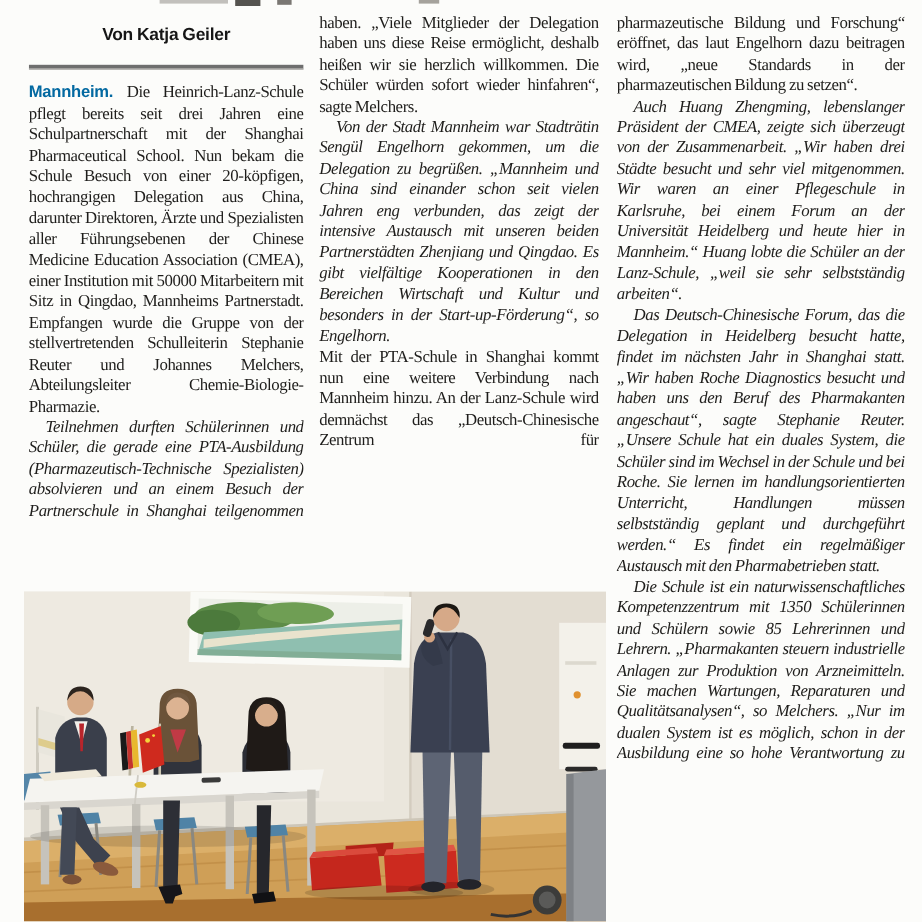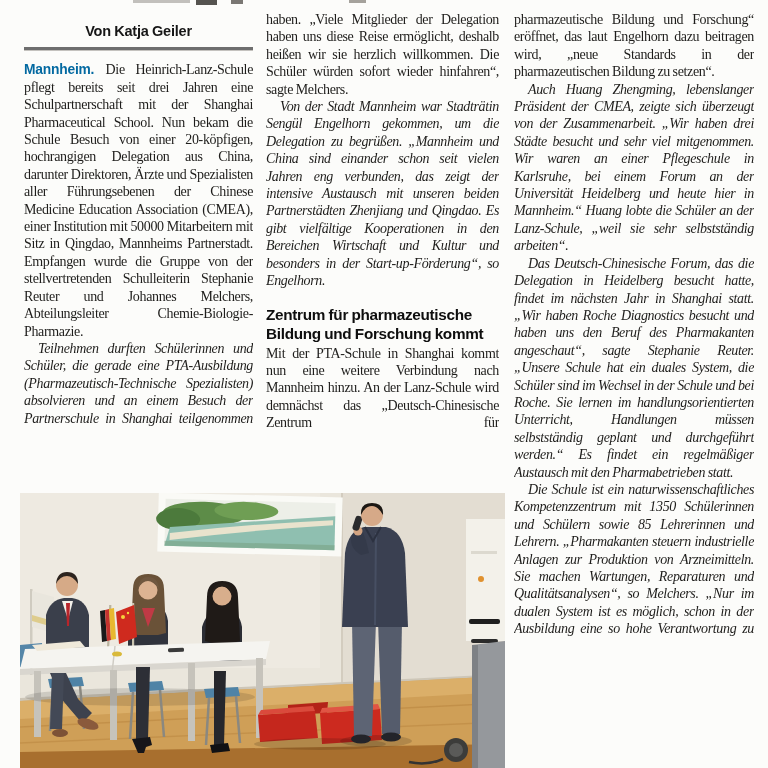--- a/index.html
+++ b/index.html
@@ -26,21 +26,21 @@
     color:#1e1d1b;
     hyphens:auto;-webkit-hyphens:auto;
   }
   #col1{left:24px;width:229px;height:483px;}
   #col2{left:266px;width:233px;height:483px;margin-top:11px;}
   #col3{left:514px;width:240px;height:768px;padding-top:11px;box-sizing:border-box;}
 
   .byline{
     font-family:"Liberation Sans", sans-serif;font-weight:bold;
     font-size:14.5px;letter-spacing:-0.2px;color:#161616;
-    text-align:center;margin:0;padding-top:23px;
+    text-align:center;margin:16px;padding-top:5px;
   }
   .rule{
     height:3px;background:#6e6e6e;border-bottom:1px solid #c4c2be;
     margin:7px 0 10px 0;
   }
   p.para{margin:0;}
   p.indent{text-indent:14px;font-style:italic;}
   p.flow{text-align-last:justify;}
   h3.subhead{
     font-family:"Liberation Sans", sans-serif;font-weight:bold;
@@ -72,21 +72,20 @@
   <div id="col1" class="col">
     <p class="byline">Von Katja Geiler</p>
     <div class="rule"></div>
   <p class="para"><b class="lead">Mannheim. </b>Die Heinrich-Lanz-Schule pflegt bereits seit drei Jahren eine Schulpartnerschaft mit der Shanghai Pharmaceutical School. Nun bekam die Schule Besuch von einer 20-köpfigen, hochrangigen Delegation aus China, darunter Direktoren, Ärzte und Spezialisten aller Führungsebenen der Chinese Medicine Education Association (CMEA), einer Institution mit 50000 Mitarbeitern mit Sitz in Qingdao, Mannheims Partnerstadt. Empfangen wurde die Gruppe von der stellvertretenden Schulleiterin Stephanie Reuter und Johannes Melchers, Abteilungsleiter Chemie-Biologie-Pharmazie.</p>
       <p class="para indent flow">Teilnehmen durften Schülerinnen und Schüler, die gerade eine PTA-Ausbildung (Pharmazeutisch-Technische Spezialisten) absolvieren und an einem Besuch der Partnerschule in Shanghai teilgenommen</p>
     </div>
 
   <div id="col2" class="col">
       <p class="para">haben. „Viele Mitglieder der Delegation haben uns diese Reise ermöglicht, deshalb heißen wir sie herzlich willkommen. Die Schüler würden sofort wieder hinfahren“, sagte Melchers.</p>
       <p class="para indent">Von der Stadt Mannheim war Stadträtin Sengül Engelhorn gekommen, um die Delegation zu begrüßen. „Mannheim und China sind einander schon seit vielen Jahren eng verbunden, das zeigt der intensive Austausch mit unseren beiden Partnerstädten Zhenjiang und Qingdao. Es gibt vielfältige Kooperationen in den Bereichen Wirtschaft und Kultur und besonders in der Start-up-Förderung“, so Engelhorn.</p>
-      <h3 class="subhead">Zentrum für pharmazeutische Bildung und Forschung kommt</h3>
       <p class="para flow">Mit der PTA-Schule in Shanghai kommt nun eine weitere Verbindung nach Mannheim hinzu. An der Lanz-Schule wird demnächst das „Deutsch-Chinesische Zentrum für</p>
     </div>
 
   <div id="col3" class="col">
       <p class="para">pharmazeutische Bildung und Forschung“ eröffnet, das laut Engelhorn dazu beitragen wird, „neue Standards in der pharmazeutischen Bildung zu setzen“.</p>
       <p class="para indent">Auch Huang Zhengming, lebenslanger Präsident der CMEA, zeigte sich überzeugt von der Zusammenarbeit. „Wir haben drei Städte besucht und sehr viel mitgenommen. Wir waren an einer Pflegeschule in Karlsruhe, bei einem Forum an der Universität Heidelberg und heute hier in Mannheim.“ Huang lobte die Schüler an der Lanz-Schule, „weil sie sehr selbstständig arbeiten“.</p>
       <p class="para indent">Das Deutsch-Chinesische Forum, das die Delegation in Heidelberg besucht hatte, findet im nächsten Jahr in Shanghai statt. „Wir haben Roche Diagnostics besucht und haben uns den Beruf des Pharmakanten angeschaut“, sagte Stephanie Reuter. „Unsere Schule hat ein duales System, die Schüler sind im Wechsel in der Schule und bei Roche. Sie lernen im handlungsorientierten Unterricht, Handlungen müssen selbstständig geplant und durchgeführt werden.“ Es findet ein regelmäßiger Austausch mit den Pharmabetrieben statt.</p>
       <p class="para indent flow">Die Schule ist ein naturwissenschaftliches Kompetenzzentrum mit 1350 Schülerinnen und Schülern sowie 85 Lehrerinnen und Lehrern. „Pharmakanten steuern industrielle Anlagen zur Produktion von Arzneimitteln. Sie machen Wartungen, Reparaturen und Qualitätsanalysen“, so Melchers. „Nur im dualen System ist es möglich, schon in der Ausbildung eine so hohe Verantwortung zu</p>
     </div>
 

